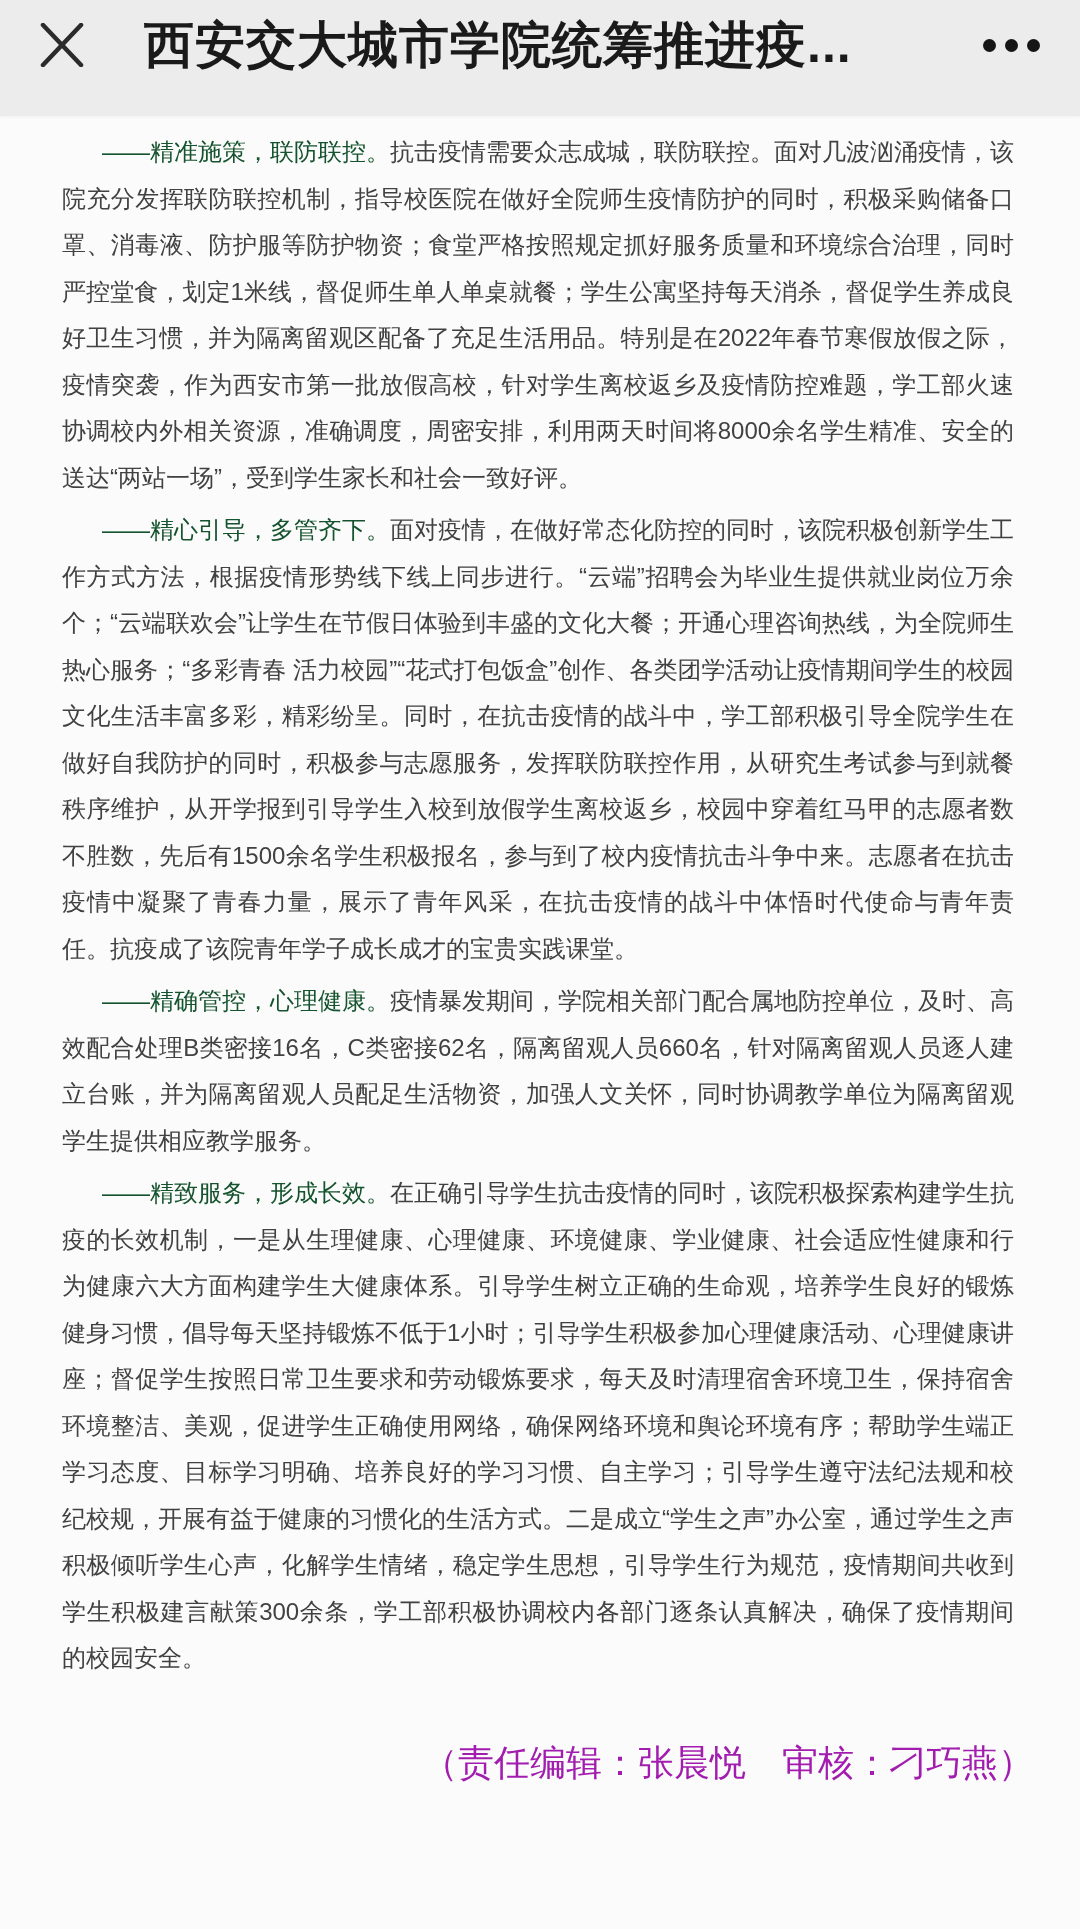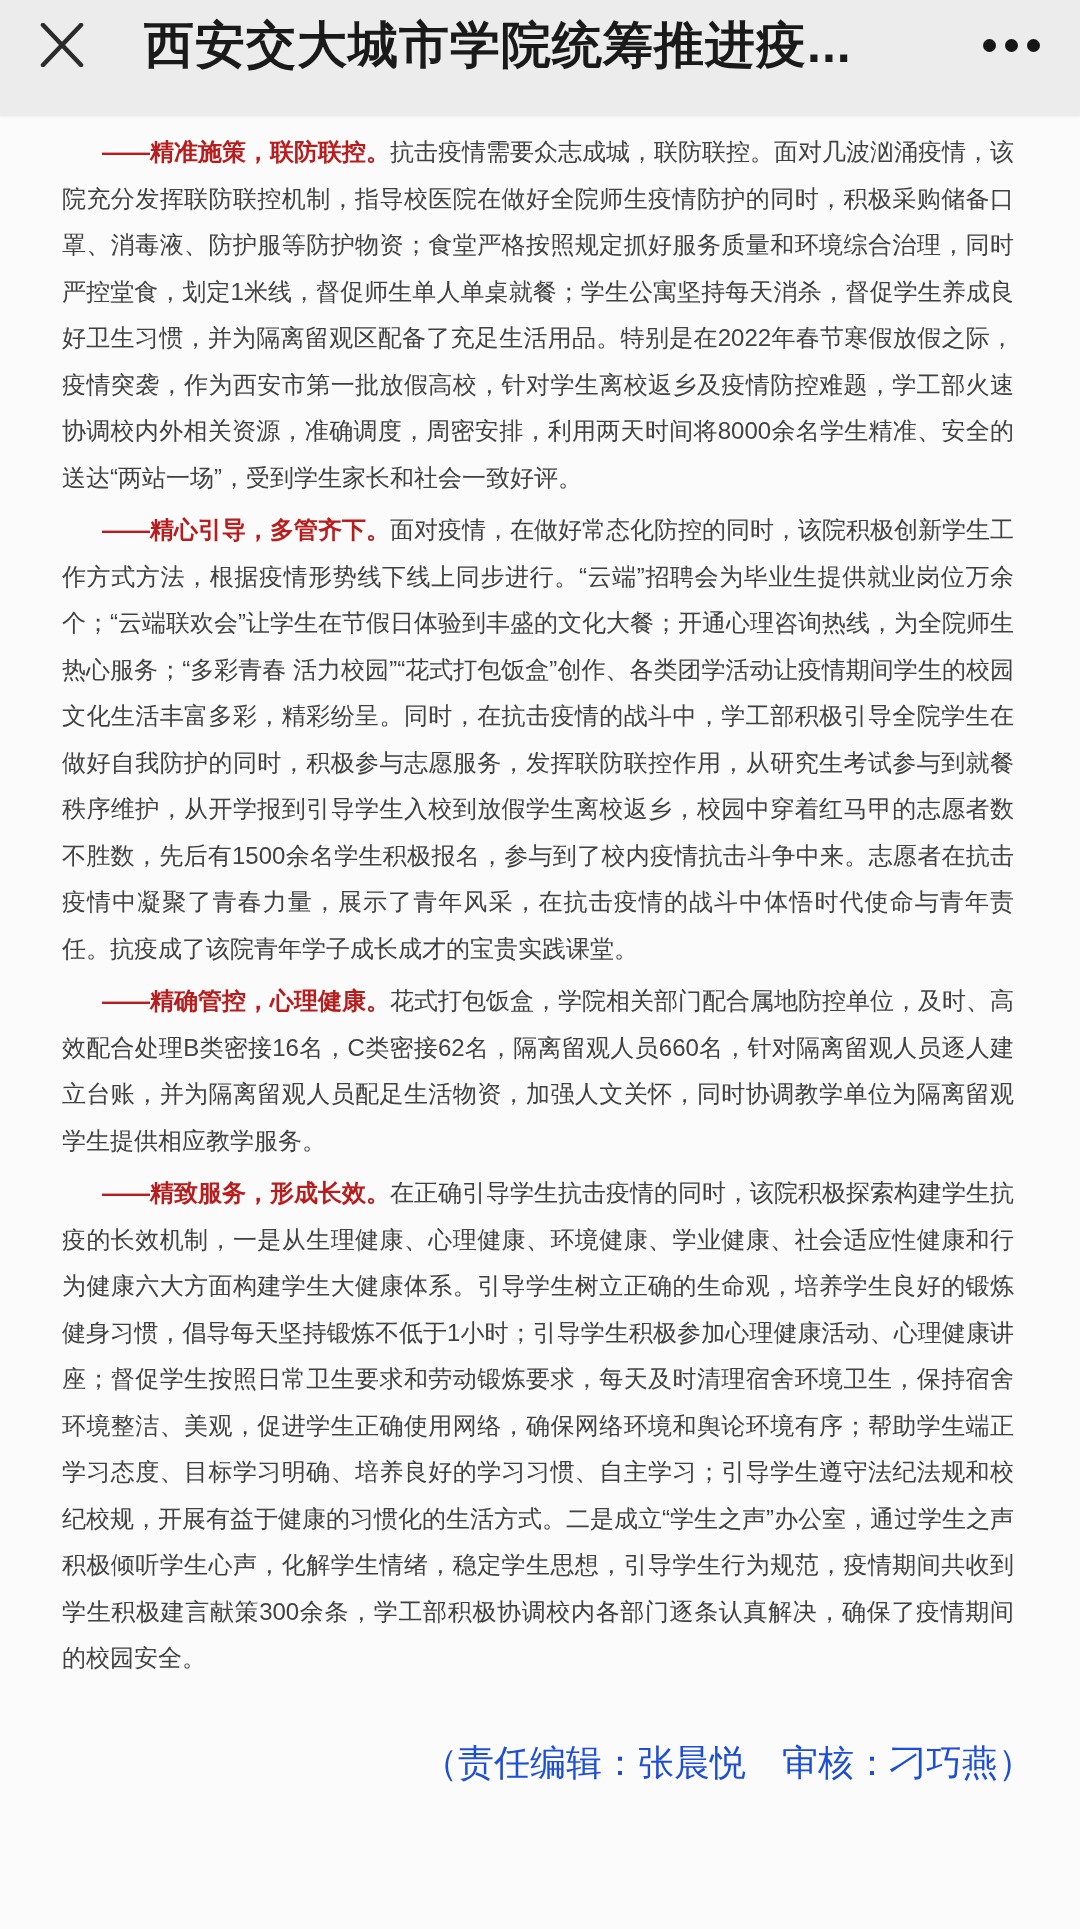--- a/index.html
+++ b/index.html
@@ -45,28 +45,28 @@
   }
   .article { padding: 13px 66px 0 62px; }
   p.para {
     font-size: 24px;
     line-height: 46.5px;
     color: #414141;
     text-align: justify;
     text-indent: 40px;
     margin-bottom: 6px;
   }
-  p.para strong { color: #b91c1c; font-weight: 700; }
+  p.para strong { color: #14532d; font-weight: 400; }
   .credit {
     margin-top: 54px;
     padding-right: 46px;
     text-align: right;
     font-size: 36px;
     line-height: 54px;
-    color: #1d4ed8;
+    color: #a21caf;
   }
 </style>
 </head>
 <body>
 
 <header class="titlebar">
   <div class="close-btn">
     <span>
       <svg width="44" height="44" viewBox="0 0 44 44">
         <line x1="3" y1="2" x2="41" y2="42" stroke="#2b2b2b" stroke-width="4.5" stroke-linecap="round"></line>
@@ -80,17 +80,17 @@
       <i></i>
         <i></i>
         <i></i>
     </span>
   </div>
 </header>
 
 <main class="article">
   <p class="para"><strong>——精准施策，联防联控。</strong><span>抗击疫情需要众志成城，联防联控。面对几波汹涌疫情，该院充分发挥联防联控机制，指导校医院在做好全院师生疫情防护的同时，积极采购储备口罩、消毒液、防护服等防护物资；食堂严格按照规定抓好服务质量和环境综合治理，同时严控堂食，划定1米线，督促师生单人单桌就餐；学生公寓坚持每天消杀，督促学生养成良好卫生习惯，并为隔离留观区配备了充足生活用品。特别是在2022年春节寒假放假之际，疫情突袭，作为西安市第一批放假高校，针对学生离校返乡及疫情防控难题，学工部火速协调校内外相关资源，准确调度，周密安排，利用两天时间将8000余名学生精准、安全的送达“两站一场”，受到学生家长和社会一致好评。</span></p>
   <p class="para"><strong>——精心引导，多管齐下。</strong><span>面对疫情，在做好常态化防控的同时，该院积极创新学生工作方式方法，根据疫情形势线下线上同步进行。“云端”招聘会为毕业生提供就业岗位万余个；“云端联欢会”让学生在节假日体验到丰盛的文化大餐；开通心理咨询热线，为全院师生热心服务；“多彩青春 活力校园”“花式打包饭盒”创作、各类团学活动让疫情期间学生的校园文化生活丰富多彩，精彩纷呈。同时，在抗击疫情的战斗中，学工部积极引导全院学生在做好自我防护的同时，积极参与志愿服务，发挥联防联控作用，从研究生考试参与到就餐秩序维护，从开学报到引导学生入校到放假学生离校返乡，校园中穿着红马甲的志愿者数不胜数，先后有1500余名学生积极报名，参与到了校内疫情抗击斗争中来。志愿者在抗击疫情中凝聚了青春力量，展示了青年风采，在抗击疫情的战斗中体悟时代使命与青年责任。抗疫成了该院青年学子成长成才的宝贵实践课堂。</span></p>
-  <p class="para"><strong>——精确管控，心理健康。</strong><span>花式打包饭盒，学院相关部门配合属地防控单位，及时、高效配合处理B类密接16名，C类密接62名，隔离留观人员660名，针对隔离留观人员逐人建立台账，并为隔离留观人员配足生活物资，加强人文关怀，同时协调教学单位为隔离留观学生提供相应教学服务。</span></p>
+  <p class="para"><strong>——精确管控，心理健康。</strong><span>疫情暴发期间，学院相关部门配合属地防控单位，及时、高效配合处理B类密接16名，C类密接62名，隔离留观人员660名，针对隔离留观人员逐人建立台账，并为隔离留观人员配足生活物资，加强人文关怀，同时协调教学单位为隔离留观学生提供相应教学服务。</span></p>
   <p class="para"><strong>——精致服务，形成长效。</strong><span>在正确引导学生抗击疫情的同时，该院积极探索构建学生抗疫的长效机制，一是从生理健康、心理健康、环境健康、学业健康、社会适应性健康和行为健康六大方面构建学生大健康体系。引导学生树立正确的生命观，培养学生良好的锻炼健身习惯，倡导每天坚持锻炼不低于1小时；引导学生积极参加心理健康活动、心理健康讲座；督促学生按照日常卫生要求和劳动锻炼要求，每天及时清理宿舍环境卫生，保持宿舍环境整洁、美观，促进学生正确使用网络，确保网络环境和舆论环境有序；帮助学生端正学习态度、目标学习明确、培养良好的学习习惯、自主学习；引导学生遵守法纪法规和校纪校规，开展有益于健康的习惯化的生活方式。二是成立“学生之声”办公室，通过学生之声积极倾听学生心声，化解学生情绪，稳定学生思想，引导学生行为规范，疫情期间共收到学生积极建言献策300余条，学工部积极协调校内各部门逐条认真解决，确保了疫情期间的校园安全。</span></p>
 </main>
 
 <div class="credit">（责任编辑：张晨悦　审核：刁巧燕）</div>
 
 </body></html>

